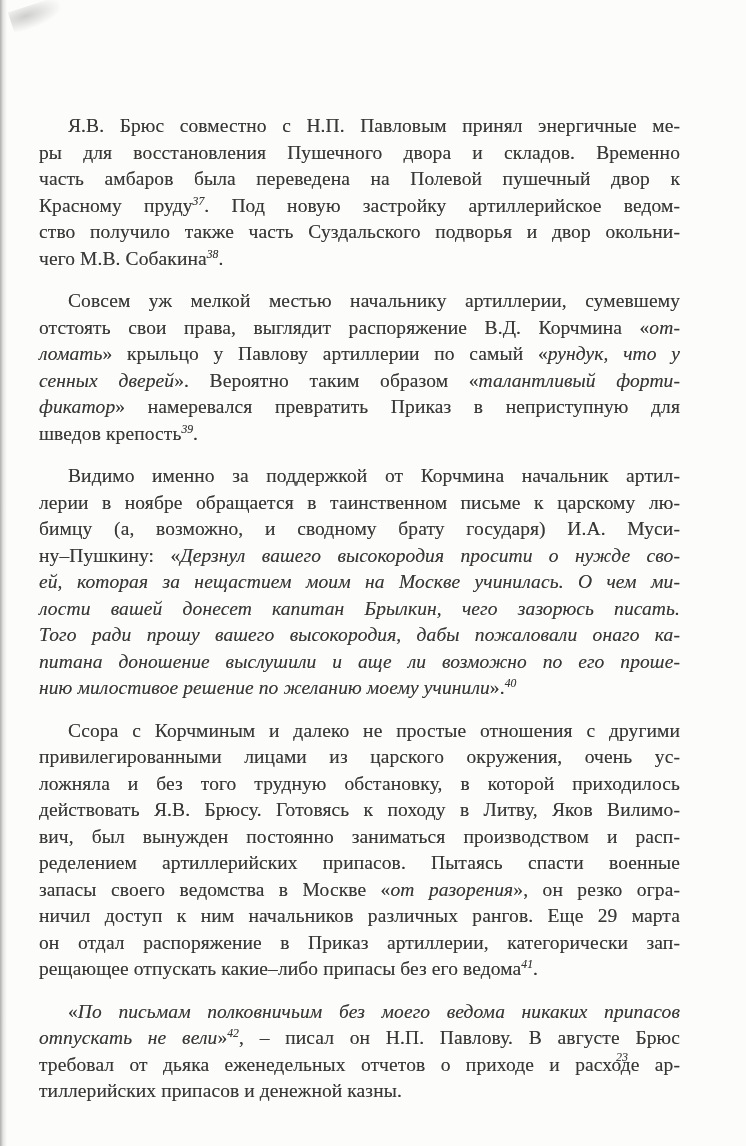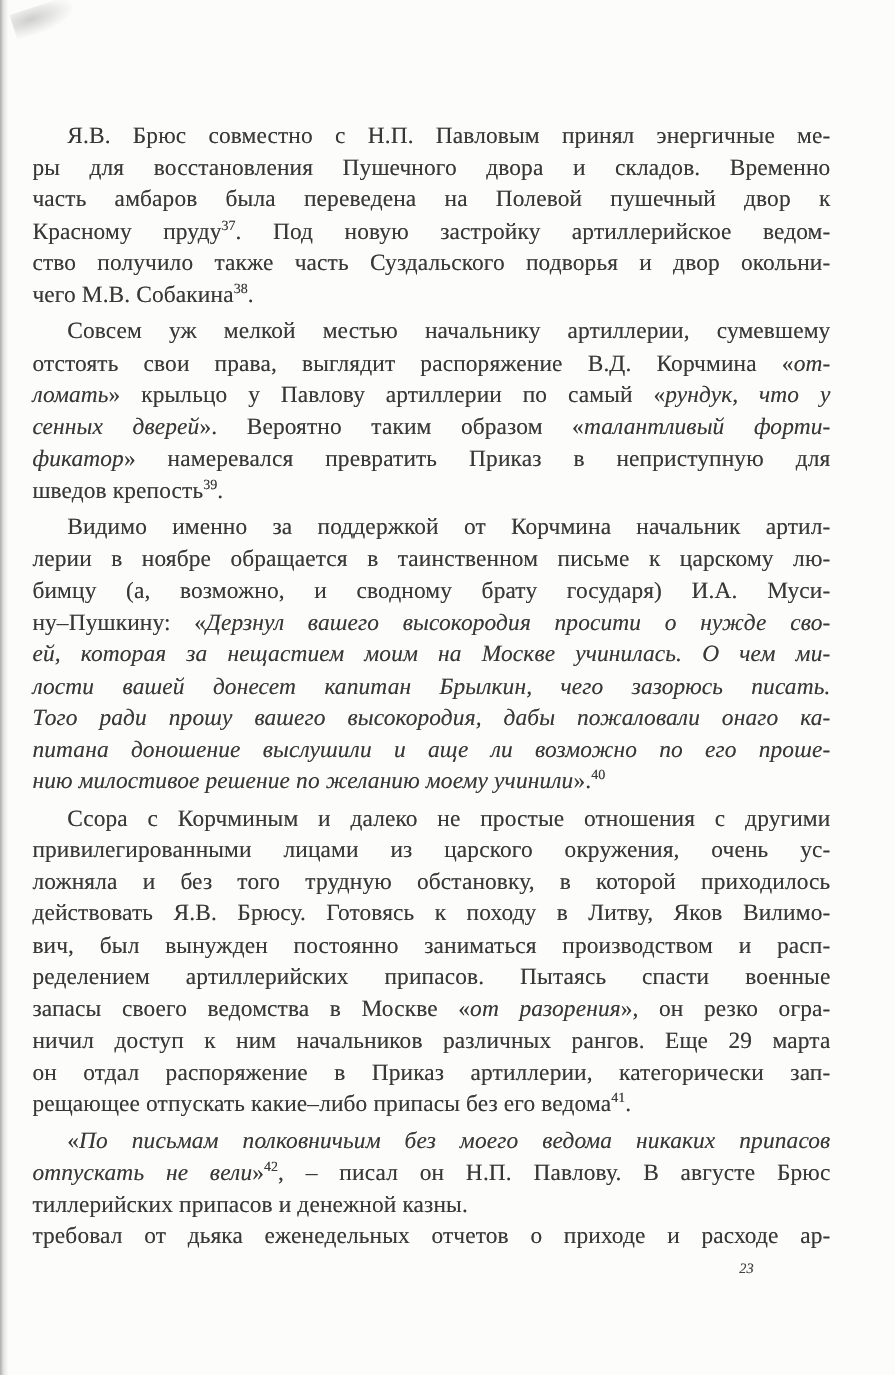--- a/index.html
+++ b/index.html
@@ -35,37 +35,38 @@
   .text-block {
     position: absolute;
     left: 23px;
     right: 50px;
     top: 97px;
     font-size: 19.5px;
     line-height: 26.5px;
     letter-spacing: 0.1px;
     text-shadow: 0 0 0.5px rgba(70,70,70,0.55);
   }
-  .para { margin: 4px; }
+  .para { margin: 16px; }
   .line {
     text-align: justify;
     text-align-last: justify;
     min-height: 26.5px;
   }
   .line.last {
     text-align: center;
     text-align-last: left;
   }
   .line.indent { text-indent: 29px; }
   .it { font-style: italic; }
   .sup {
     font-size: 0.6em;
     vertical-align: super;
     line-height: 0;
     letter-spacing: 0;
+    font-style: italic;
   }
   .page-number {
     position: absolute;
     top: 1050px;
     left: 616px;
     font-size: 12px;
     font-style: italic;
     color: #44443f;
     text-shadow: 0 0 0.5px rgba(70,70,70,0.5);
   }
@@ -112,18 +113,18 @@
         <div class="line"><span>вич, был вынужден постоянно заниматься производством и расп-</span></div>
         <div class="line"><span>ределением артиллерийских припасов. Пытаясь спасти военные</span></div>
         <div class="line"><span>запасы своего ведомства в Москве «</span><span class="it">от разорения</span><span>», он резко огра-</span></div>
         <div class="line"><span>ничил доступ к ним начальников различных рангов. Еще 29 марта</span></div>
         <div class="line"><span>он отдал распоряжение в Приказ артиллерии, категорически зап-</span></div>
         <div class="line last"><span>рещающее отпускать какие–либо припасы без его ведома</span><span class="sup">41</span><span>.</span></div>
       </div>
       <div class="para">
         <div class="line indent"><span>«</span><span class="it">По письмам полковничьим без моего ведома никаких припасов</span></div>
         <div class="line"><span class="it">отпускать не вели</span><span>»</span><span class="sup">42</span><span>, – писал он Н.П. Павлову. В августе Брюс</span></div>
+        <div class="line"><span>требовал от дьяка еженедельных отчетов о приходе и расходе ар-</span></div>
         <div class="line last"><span>тиллерийских припасов и денежной казны.</span></div>
-        <div class="line"><span>требовал от дьяка еженедельных отчетов о приходе и расходе ар-</span></div>
       </div>
     </div>
   <div class="page-number">23</div>
 </div>
 
 </body></html>

